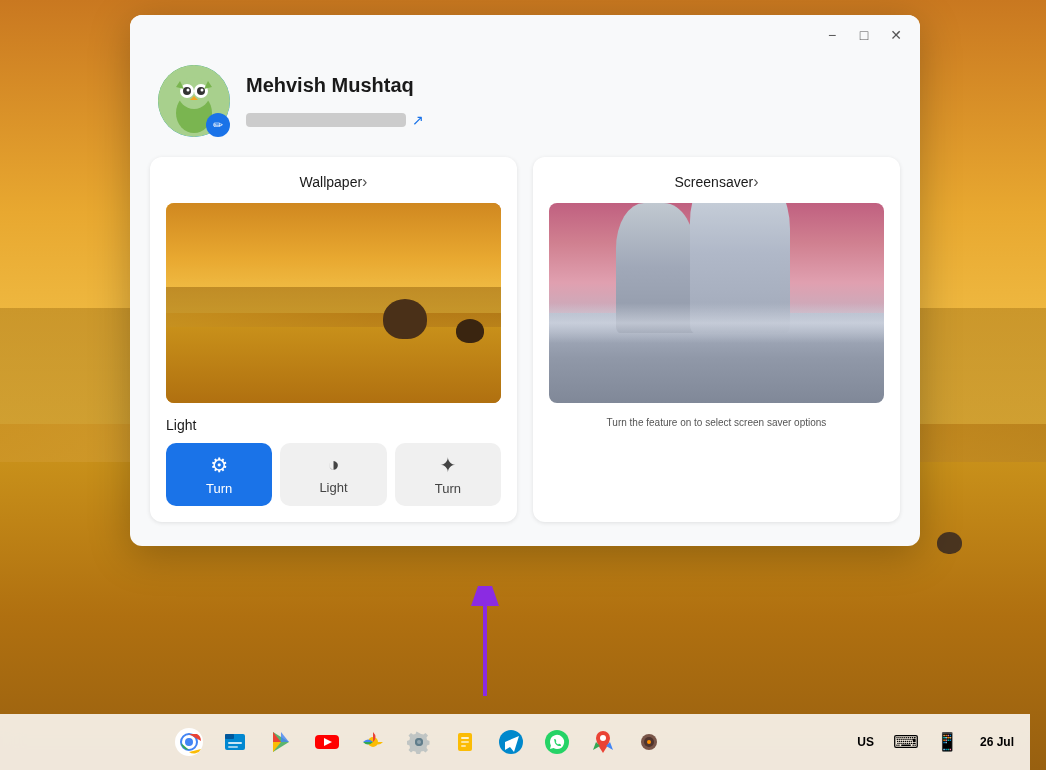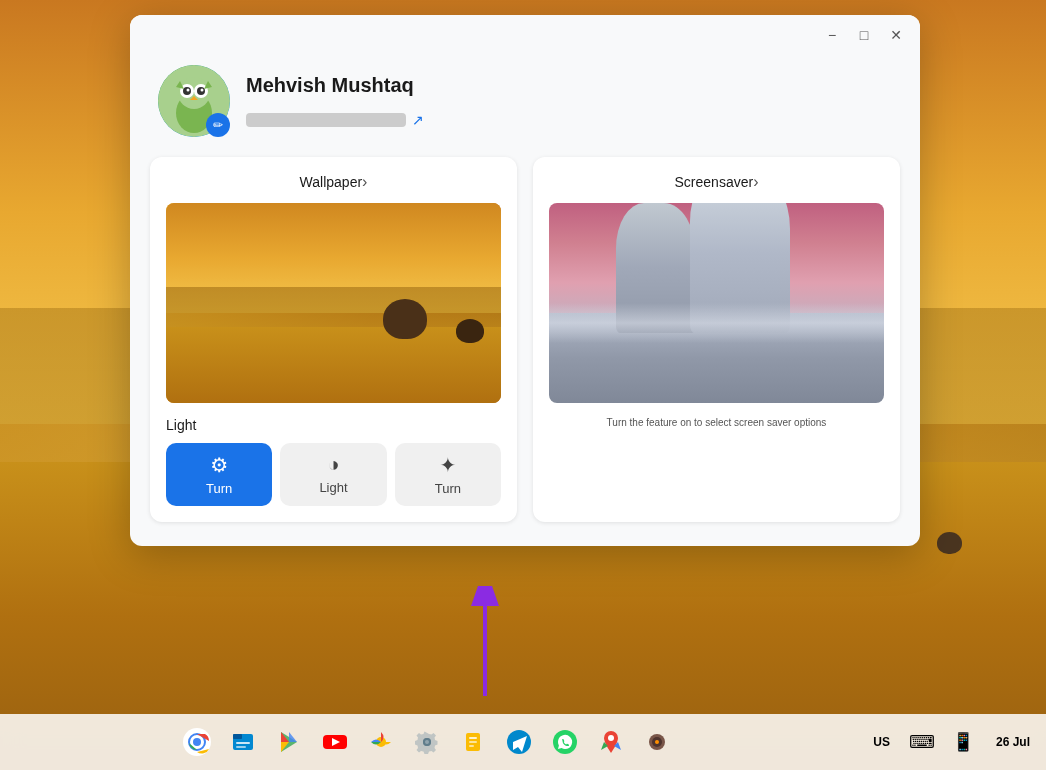--- a/index.html
+++ b/index.html
@@ -23,21 +23,21 @@
       position: absolute;
       inset: 0;
       background: radial-gradient(ellipse at 30% 60%, rgba(255,200,80,0.8) 0%, rgba(220,140,20,0.6) 40%, rgba(160,100,10,0.4) 80%);
     }
 
     
     .taskbar {
       position: absolute;
       bottom: 0;
       left: 0;
-      right: 0;
+      right: 16px;
       height: 56px;
       background: rgba(255,255,255,0.85);
       backdrop-filter: blur(10px);
       display: flex;
       align-items: center;
       justify-content: center;
       z-index: 100;
       gap: 4px;
     }
     .taskbar-icons {

